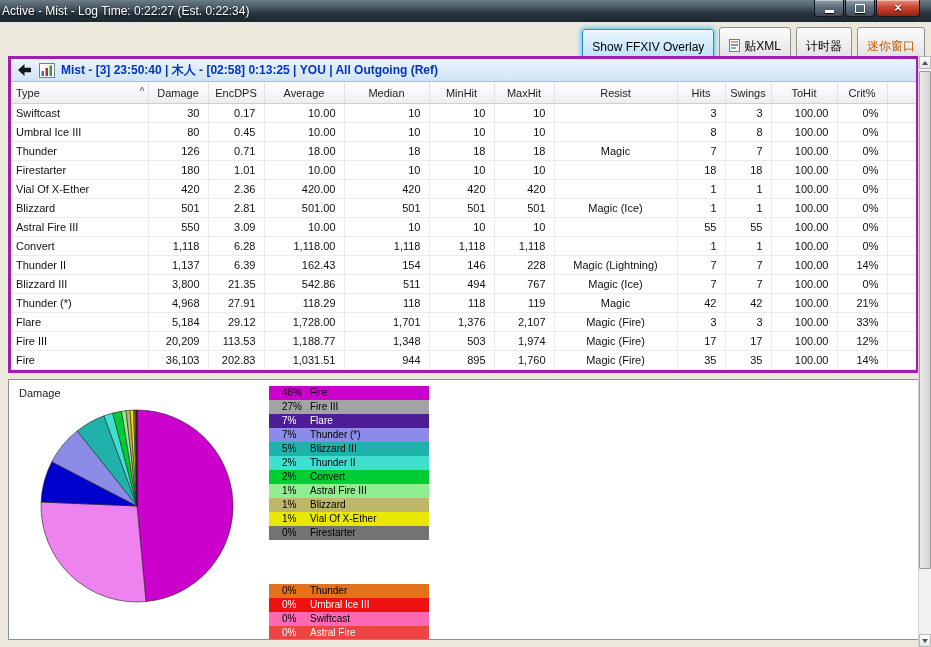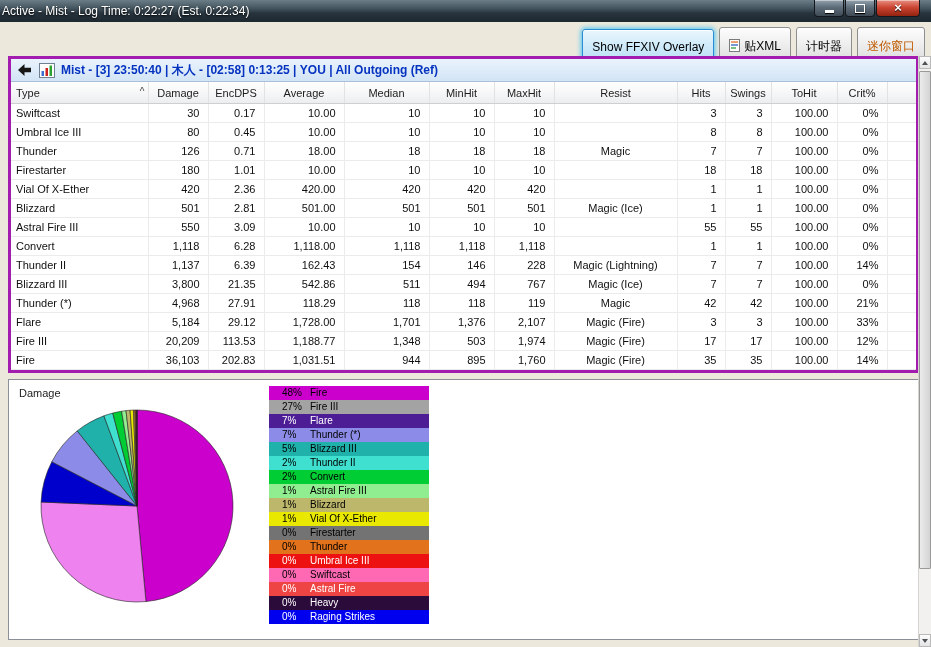--- a/index.html
+++ b/index.html
@@ -423,21 +423,21 @@
         <div class="legend-row" style="background: #a3a3a3; color: rgb(0, 0, 0);"><span class="pct">27%</span><span>Fire III</span></div>
         <div class="legend-row" style="background: #4c1d95; color: rgb(255, 255, 255);"><span class="pct">7%</span><span>Flare</span></div>
         <div class="legend-row" style="background: rgb(140, 140, 232); color: rgb(0, 0, 0);"><span class="pct">7%</span><span>Thunder (*)</span></div>
         <div class="legend-row" style="background: rgb(32, 178, 170); color: rgb(0, 0, 0);"><span class="pct">5%</span><span>Blizzard III</span></div>
         <div class="legend-row" style="background: rgb(64, 224, 208); color: rgb(0, 0, 0);"><span class="pct">2%</span><span>Thunder II</span></div>
         <div class="legend-row" style="background: rgb(0, 204, 51); color: rgb(0, 0, 0);"><span class="pct">2%</span><span>Convert</span></div>
         <div class="legend-row" style="background: rgb(144, 238, 144); color: rgb(0, 0, 0);"><span class="pct">1%</span><span>Astral Fire III</span></div>
         <div class="legend-row" style="background: rgb(189, 183, 107); color: rgb(0, 0, 0);"><span class="pct">1%</span><span>Blizzard</span></div>
         <div class="legend-row" style="background: rgb(232, 232, 0); color: rgb(0, 0, 0);"><span class="pct">1%</span><span>Vial Of X-Ether</span></div>
         <div class="legend-row" style="background: #737373; color: rgb(0, 0, 0);"><span class="pct">0%</span><span>Firestarter</span></div>
-        <div class="legend-row" style="background: rgb(226, 114, 27); color: rgb(0, 0, 0);"><span class="pct">0%</span><span>Thunder</span></div>
+        <div class="legend-row" style="background: rgb(226, 114, 27); color: rgb(0, 0, 0); margin-top: 44px;"><span class="pct">0%</span><span>Thunder</span></div>
         <div class="legend-row" style="background: rgb(238, 17, 17); color: rgb(255, 255, 255);"><span class="pct">0%</span><span>Umbral Ice III</span></div>
         <div class="legend-row" style="background: rgb(255, 105, 180); color: rgb(0, 0, 0);"><span class="pct">0%</span><span>Swiftcast</span></div>
         <div class="legend-row" style="background: #ef4444; color: rgb(255, 255, 255);"><span class="pct">0%</span><span>Astral Fire</span></div>
         <div class="legend-row" style="background: rgb(43, 11, 58); color: rgb(255, 255, 255);"><span class="pct">0%</span><span>Heavy</span></div>
         <div class="legend-row" style="background: rgb(0, 0, 238); color: rgb(255, 255, 255);"><span class="pct">0%</span><span>Raging Strikes</span></div>
       </div>
   </div>
 
   <div class="scrollbar">
     <div class="sb-btn up">

